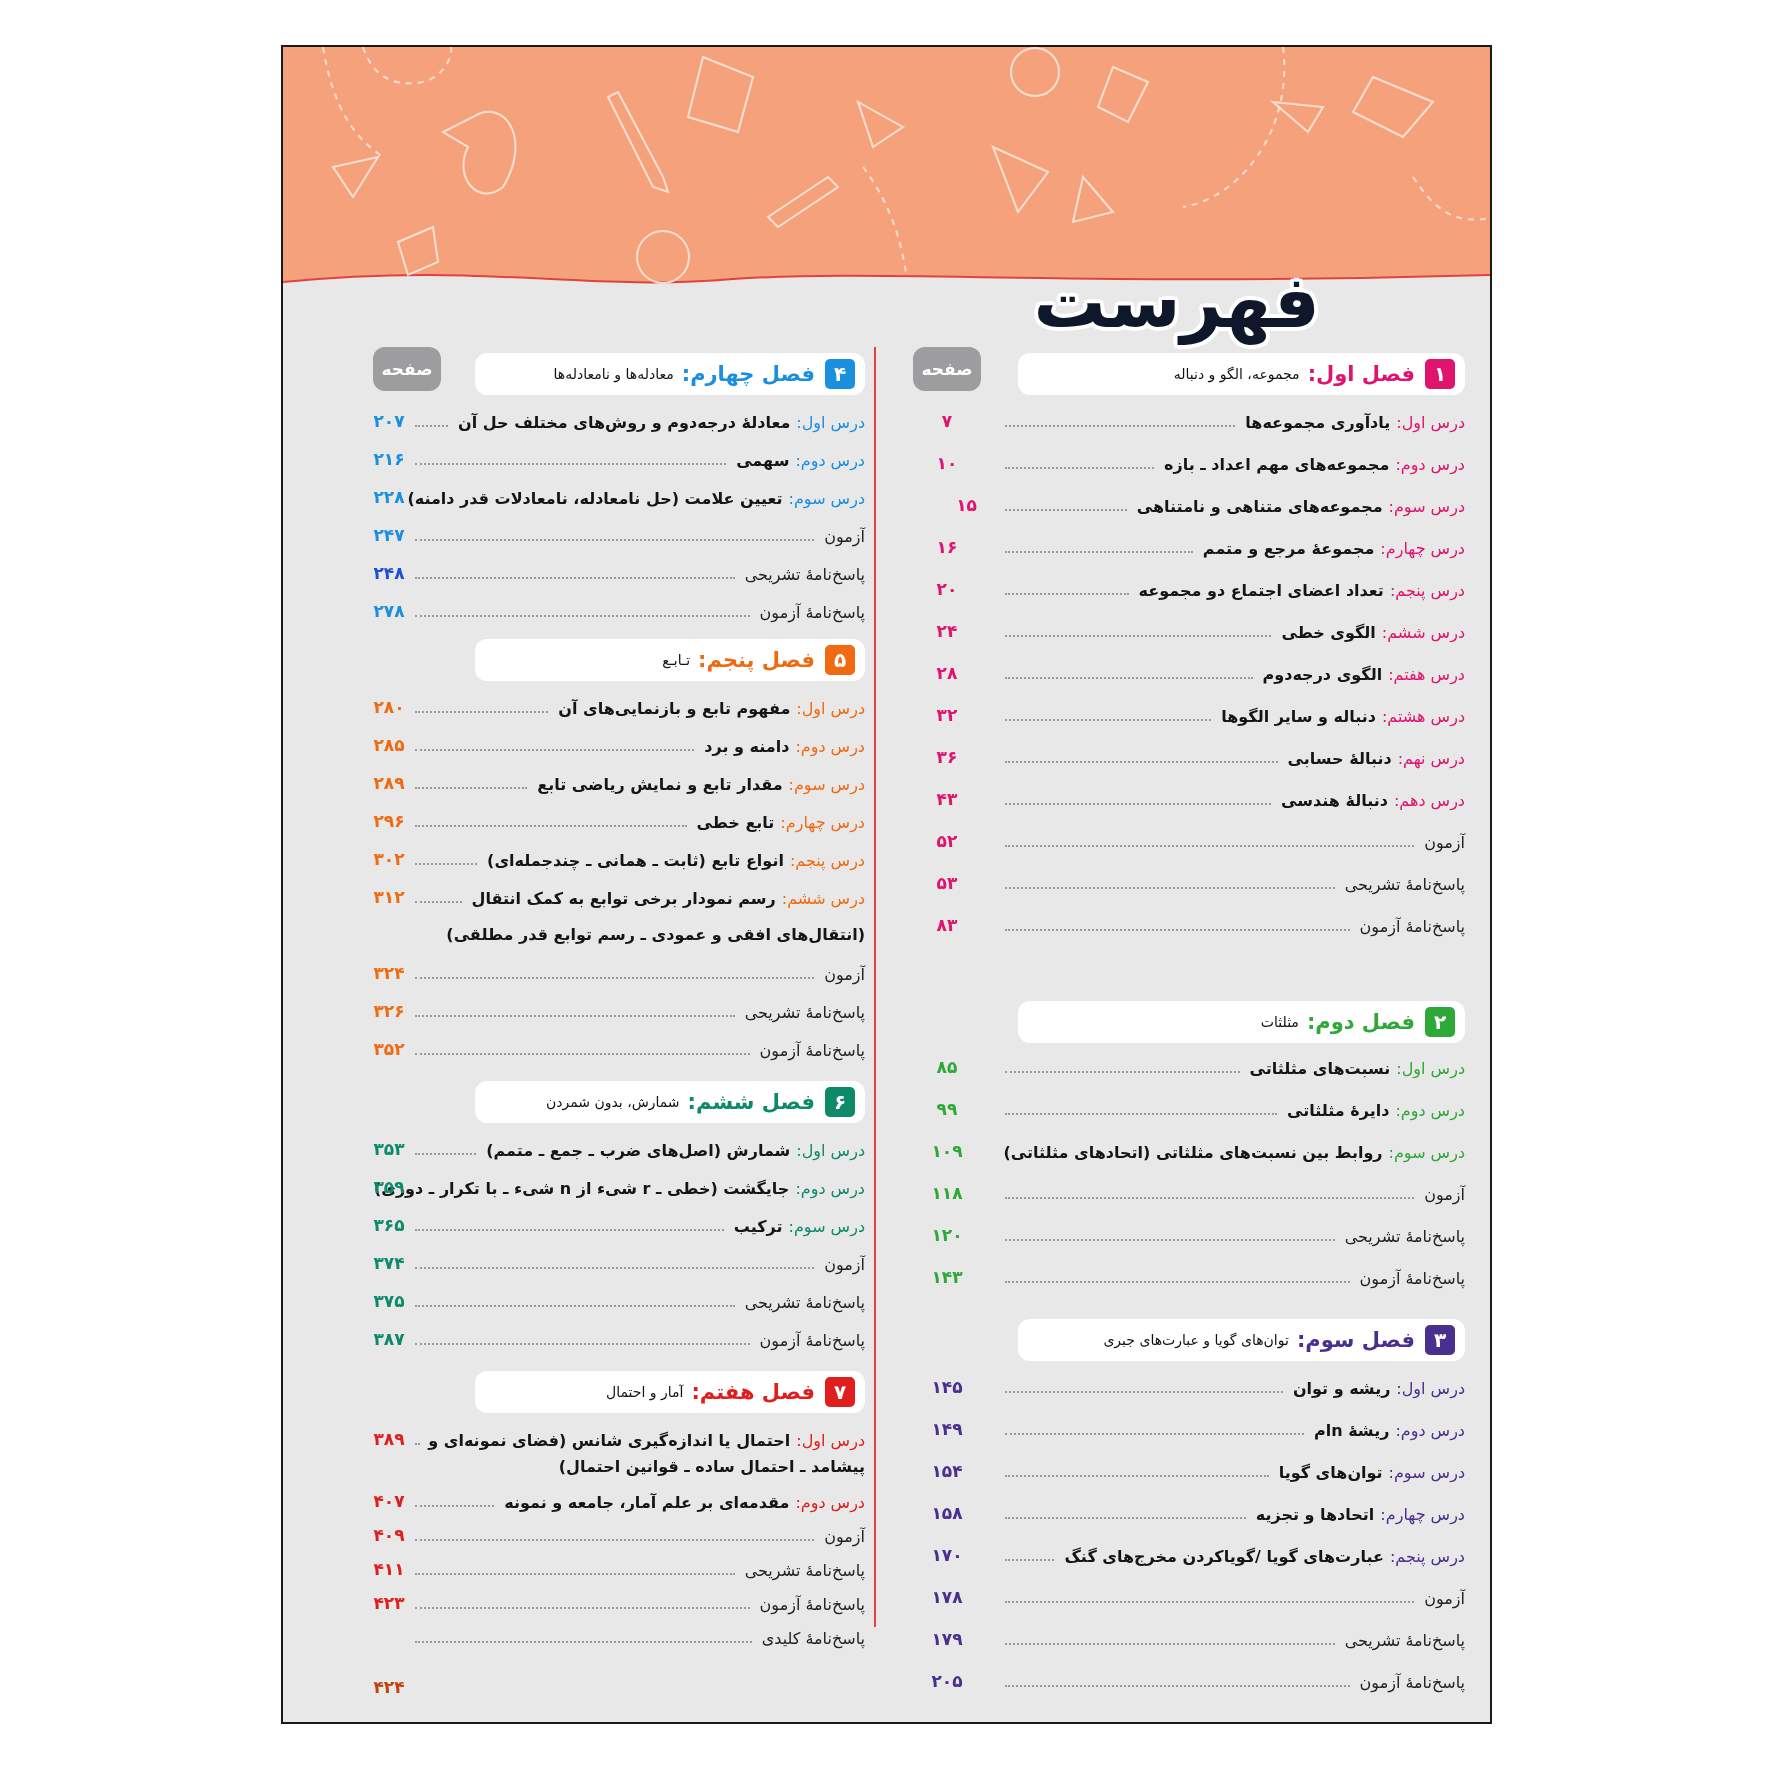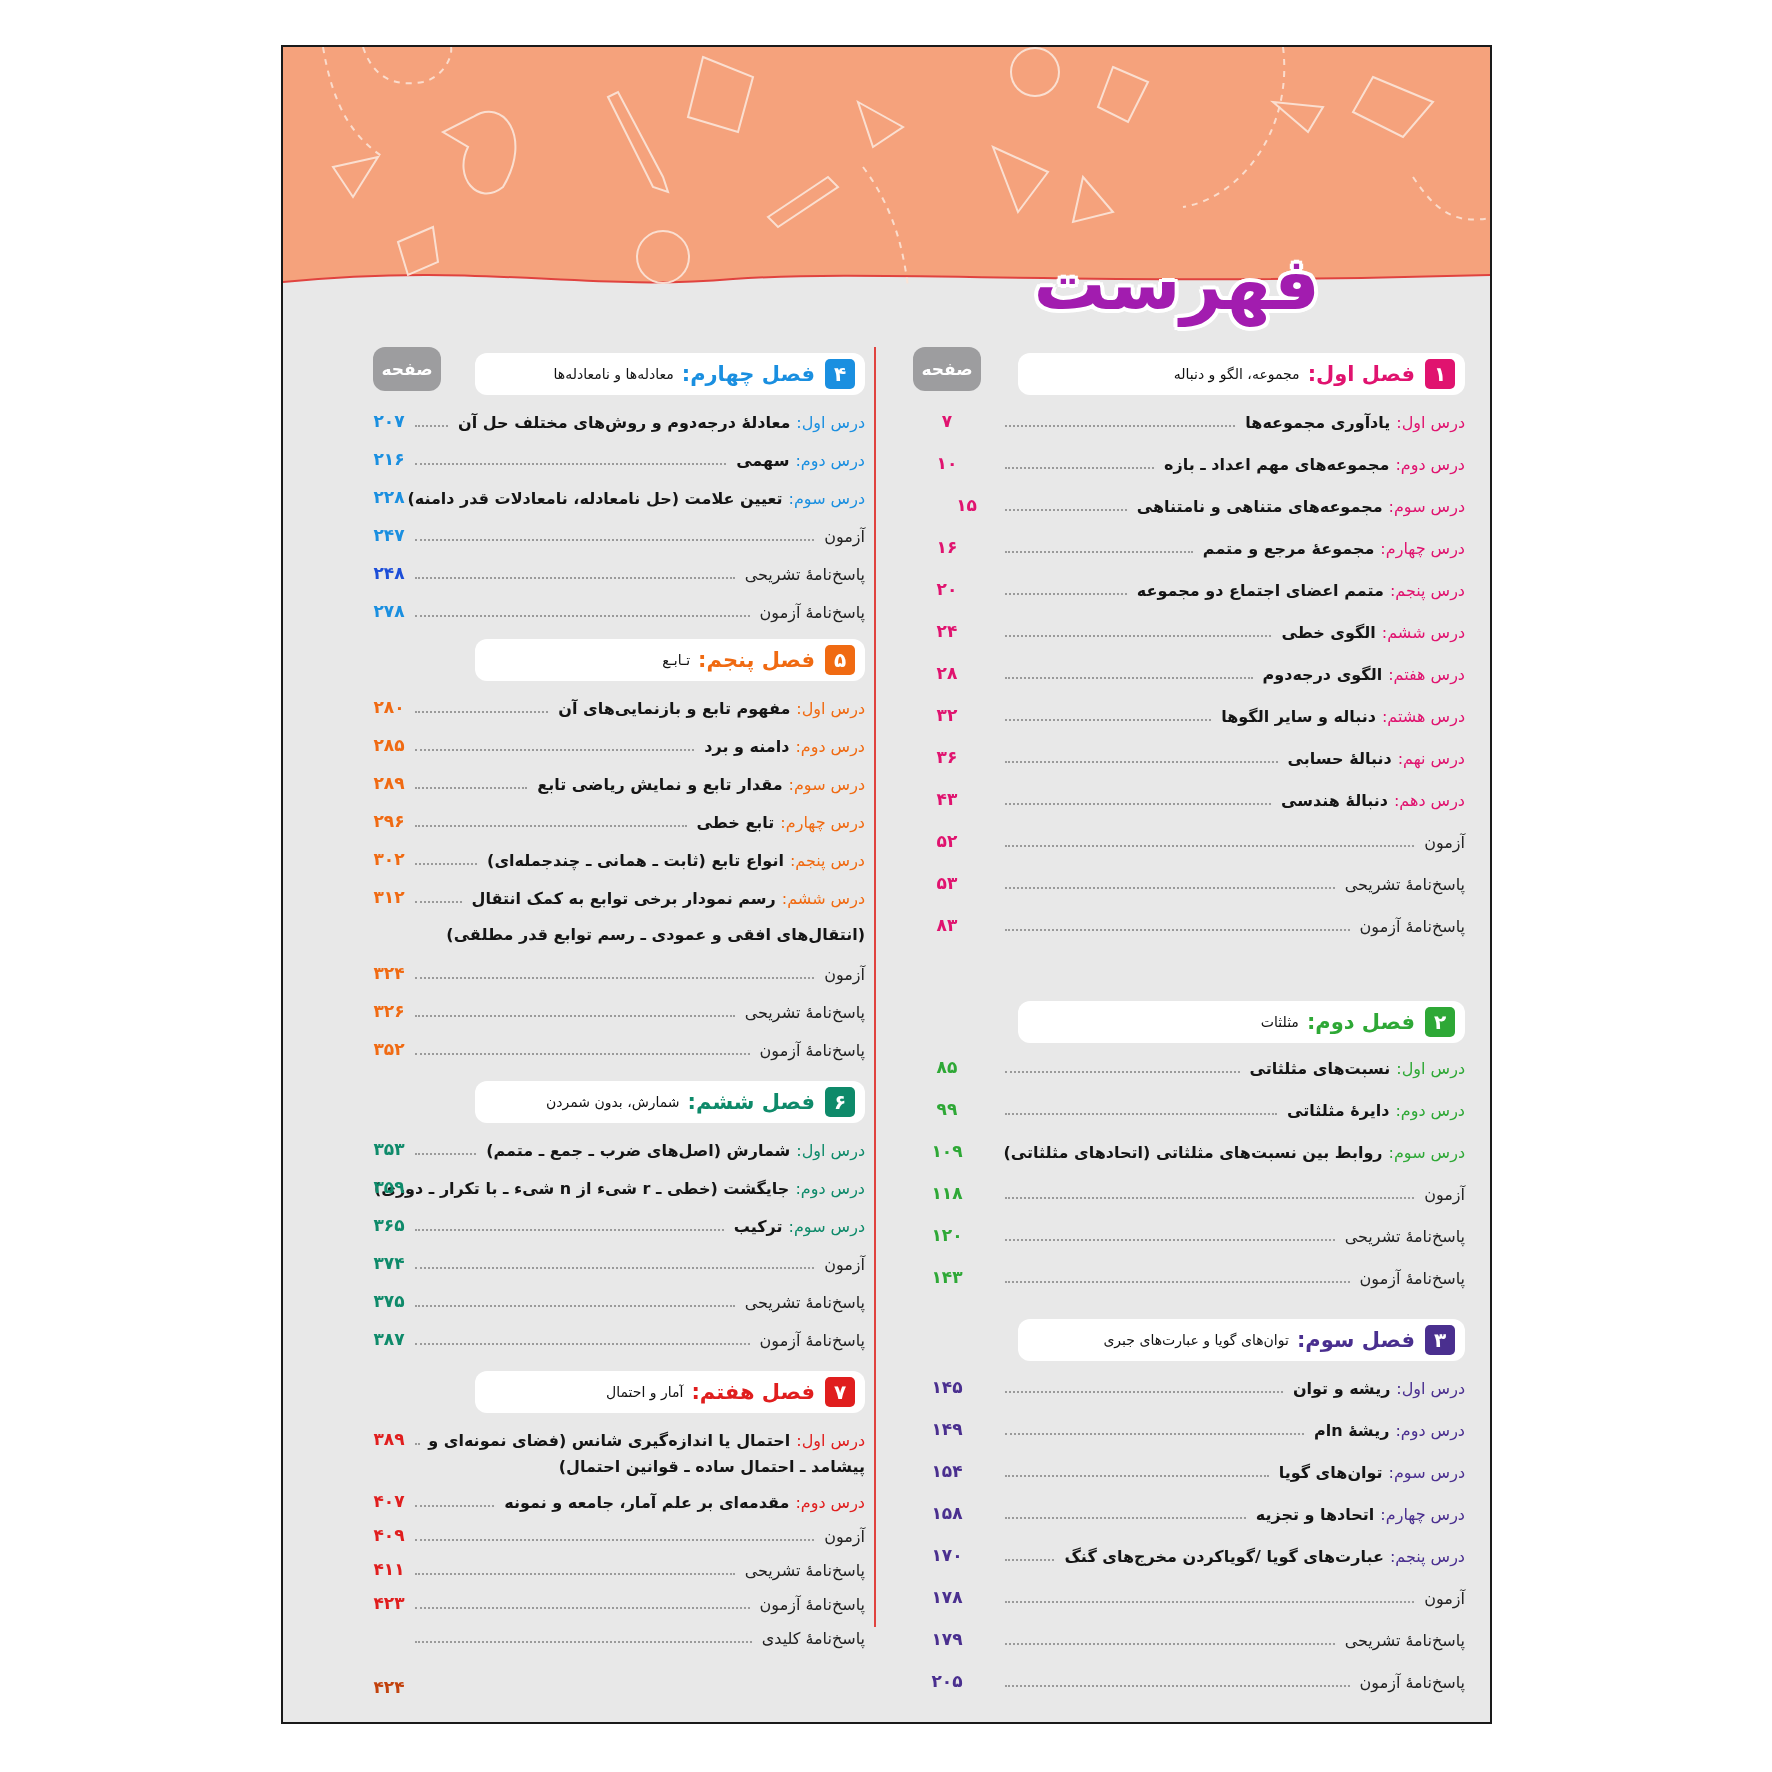--- a/index.html
+++ b/index.html
@@ -2,21 +2,21 @@
 <html><head>
 <meta charset="utf-8">
 <style>
   html, body { margin:0; padding:0; }
   body { width:1772px; height:1772px; background:#ffffff; position:relative; overflow:hidden;
          font-family:"DejaVu Sans", sans-serif; }
   .page { position:absolute; left:281px; top:45px; width:1211px; height:1679px;
           background:#e8e8e8; border:2px solid #1a1a1a; box-sizing:border-box; overflow:hidden; }
   .banner { position:absolute; left:0; top:0; width:100%; height:240px; background:#f5a27c; }
   .banner svg { position:absolute; left:0; top:0; }
-  .title { position:absolute; right:170px; top:195px; font-size:72px; font-weight:bold; color:#a21caf;
+  .title { position:absolute; right:170px; top:213px; font-size:72px; font-weight:bold; color:#0f172a;
            direction:rtl; letter-spacing:2px;
            text-shadow: 4px 0 0 #fff, -4px 0 0 #fff, 0 4px 0 #fff, 0 -4px 0 #fff,
                         3px 3px 0 #fff, -3px -3px 0 #fff, 3px -3px 0 #fff, -3px 3px 0 #fff; margin-left: 36px; }
   .divider { position:absolute; left:591px; top:300px; width:2px; height:1280px; background:#e0433f; }
 
   .col { position:absolute; direction:rtl; }
   .col-right { left:630px; width:552px; top:300px; }
   .col-left  { left:100px;  width:482px; top:300px; }
 
   .pill { position:absolute; top:0; width:68px; height:44px; background:#9d9d9f; border-radius:12px;
@@ -101,21 +101,21 @@
       </div>
       <div class="pgnum" style="left: 4px; top: 148px; color: rgb(224, 19, 111); text-align: right;">۱۵</div>
       <div class="row" style="left: 82px; right: 0px; top: 186px;">
         <span class="lesson" style="color: rgb(224, 19, 111);">درس چهارم:</span>
         <span class="topic">مجموعهٔ مرجع و متمم</span>
         <span class="dots"></span>
       </div>
       <div class="pgnum" style="left: 4px; top: 190px; color: rgb(224, 19, 111);">۱۶</div>
       <div class="row" style="left: 82px; right: 0px; top: 228px;">
         <span class="lesson" style="color: rgb(224, 19, 111);">درس پنجم:</span>
-        <span class="topic">متمم اعضای اجتماع دو مجموعه</span>
+        <span class="topic">تعداد اعضای اجتماع دو مجموعه</span>
         <span class="dots"></span>
       </div>
       <div class="pgnum" style="left: 4px; top: 232px; color: rgb(224, 19, 111);">۲۰</div>
       <div class="row" style="left: 82px; right: 0px; top: 270px;">
         <span class="lesson" style="color: rgb(224, 19, 111);">درس ششم:</span>
         <span class="topic">الگوی خطی</span>
         <span class="dots"></span>
       </div>
       <div class="pgnum" style="left: 4px; top: 274px; color: rgb(224, 19, 111);">۲۴</div>
       <div class="row" style="left: 82px; right: 0px; top: 312px;">

